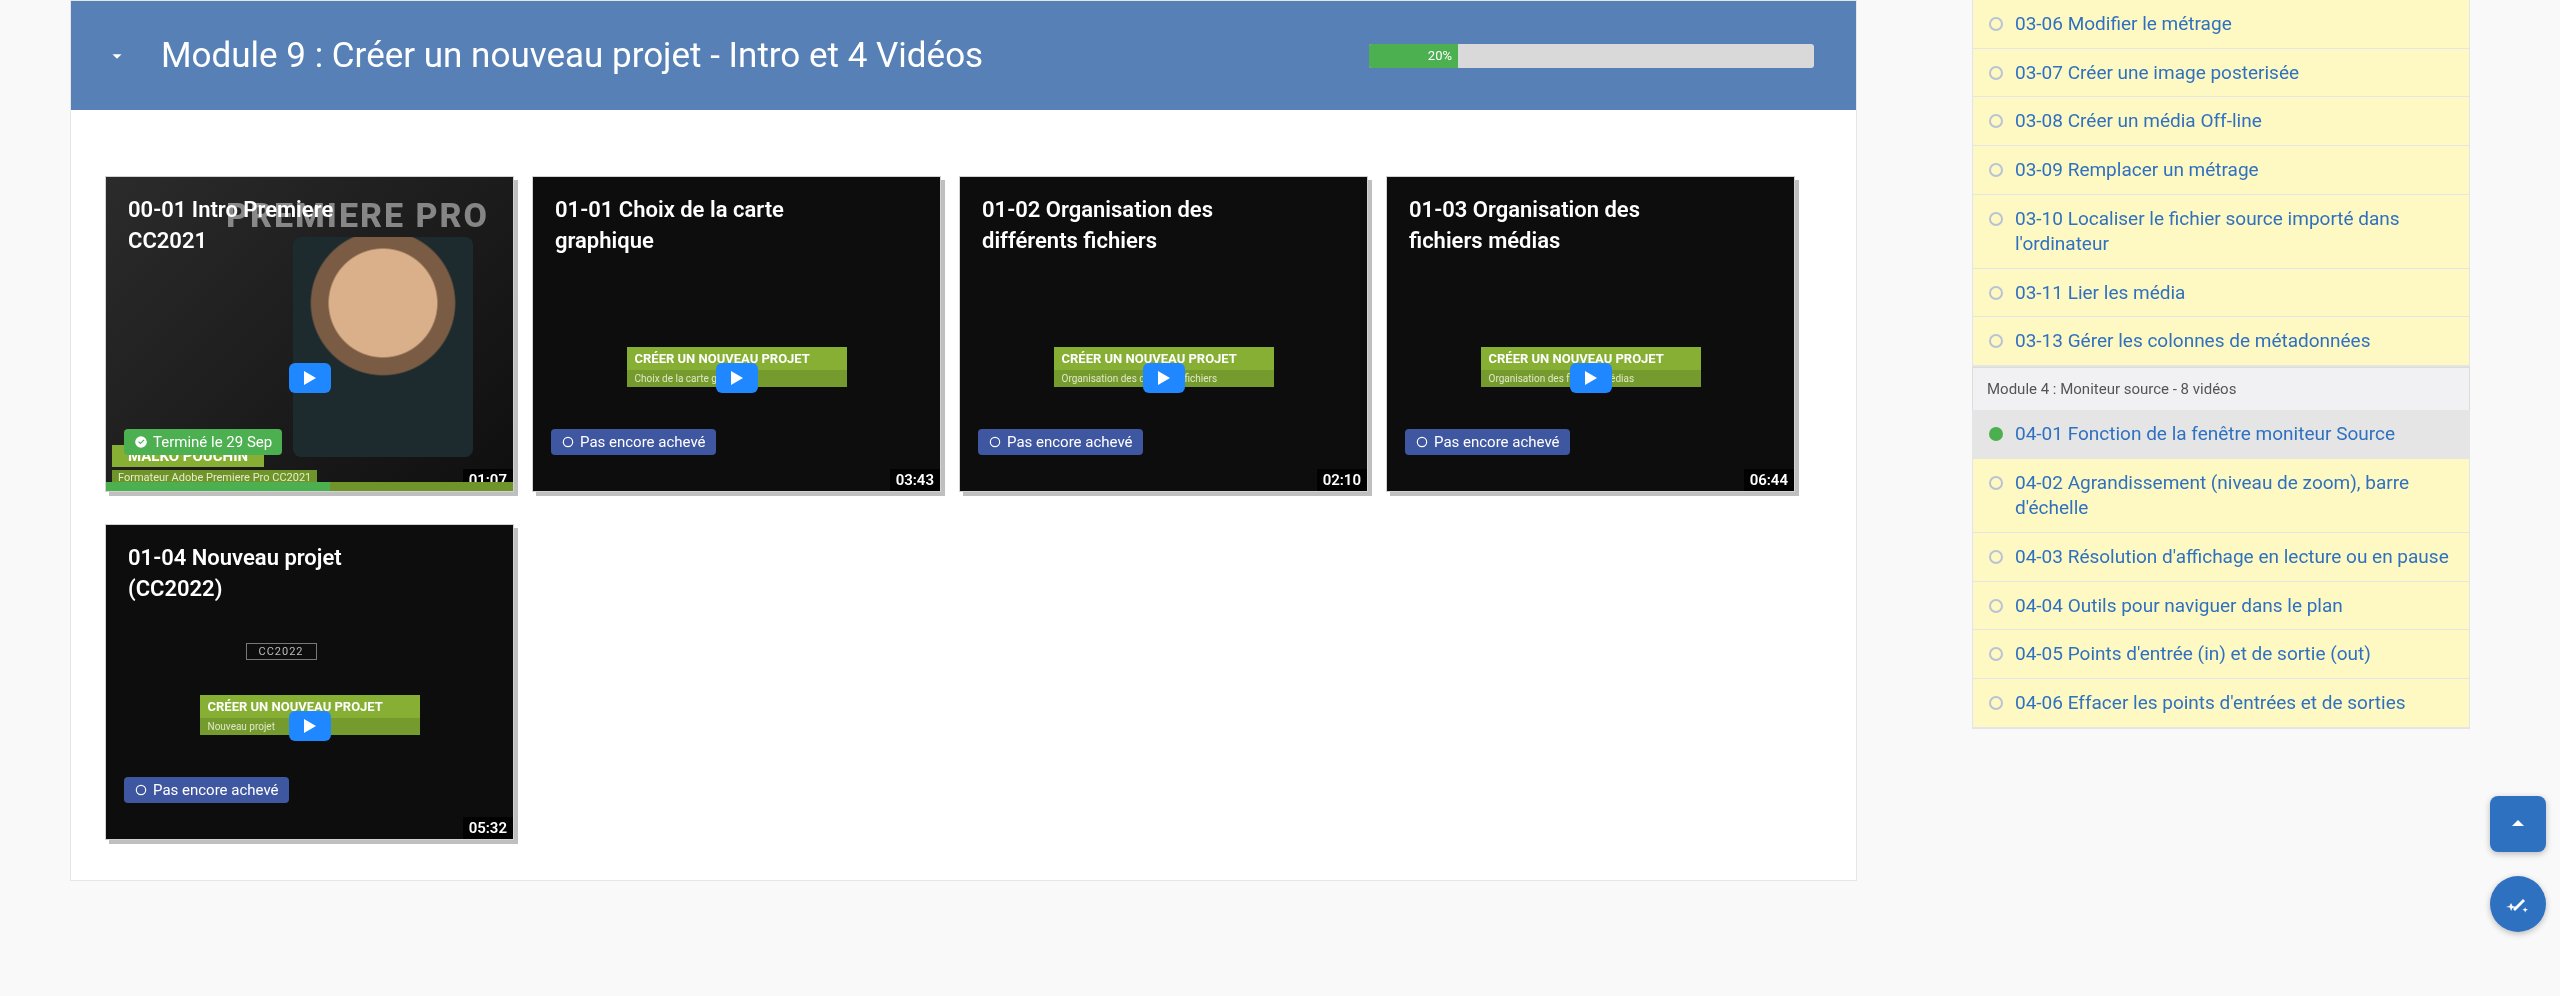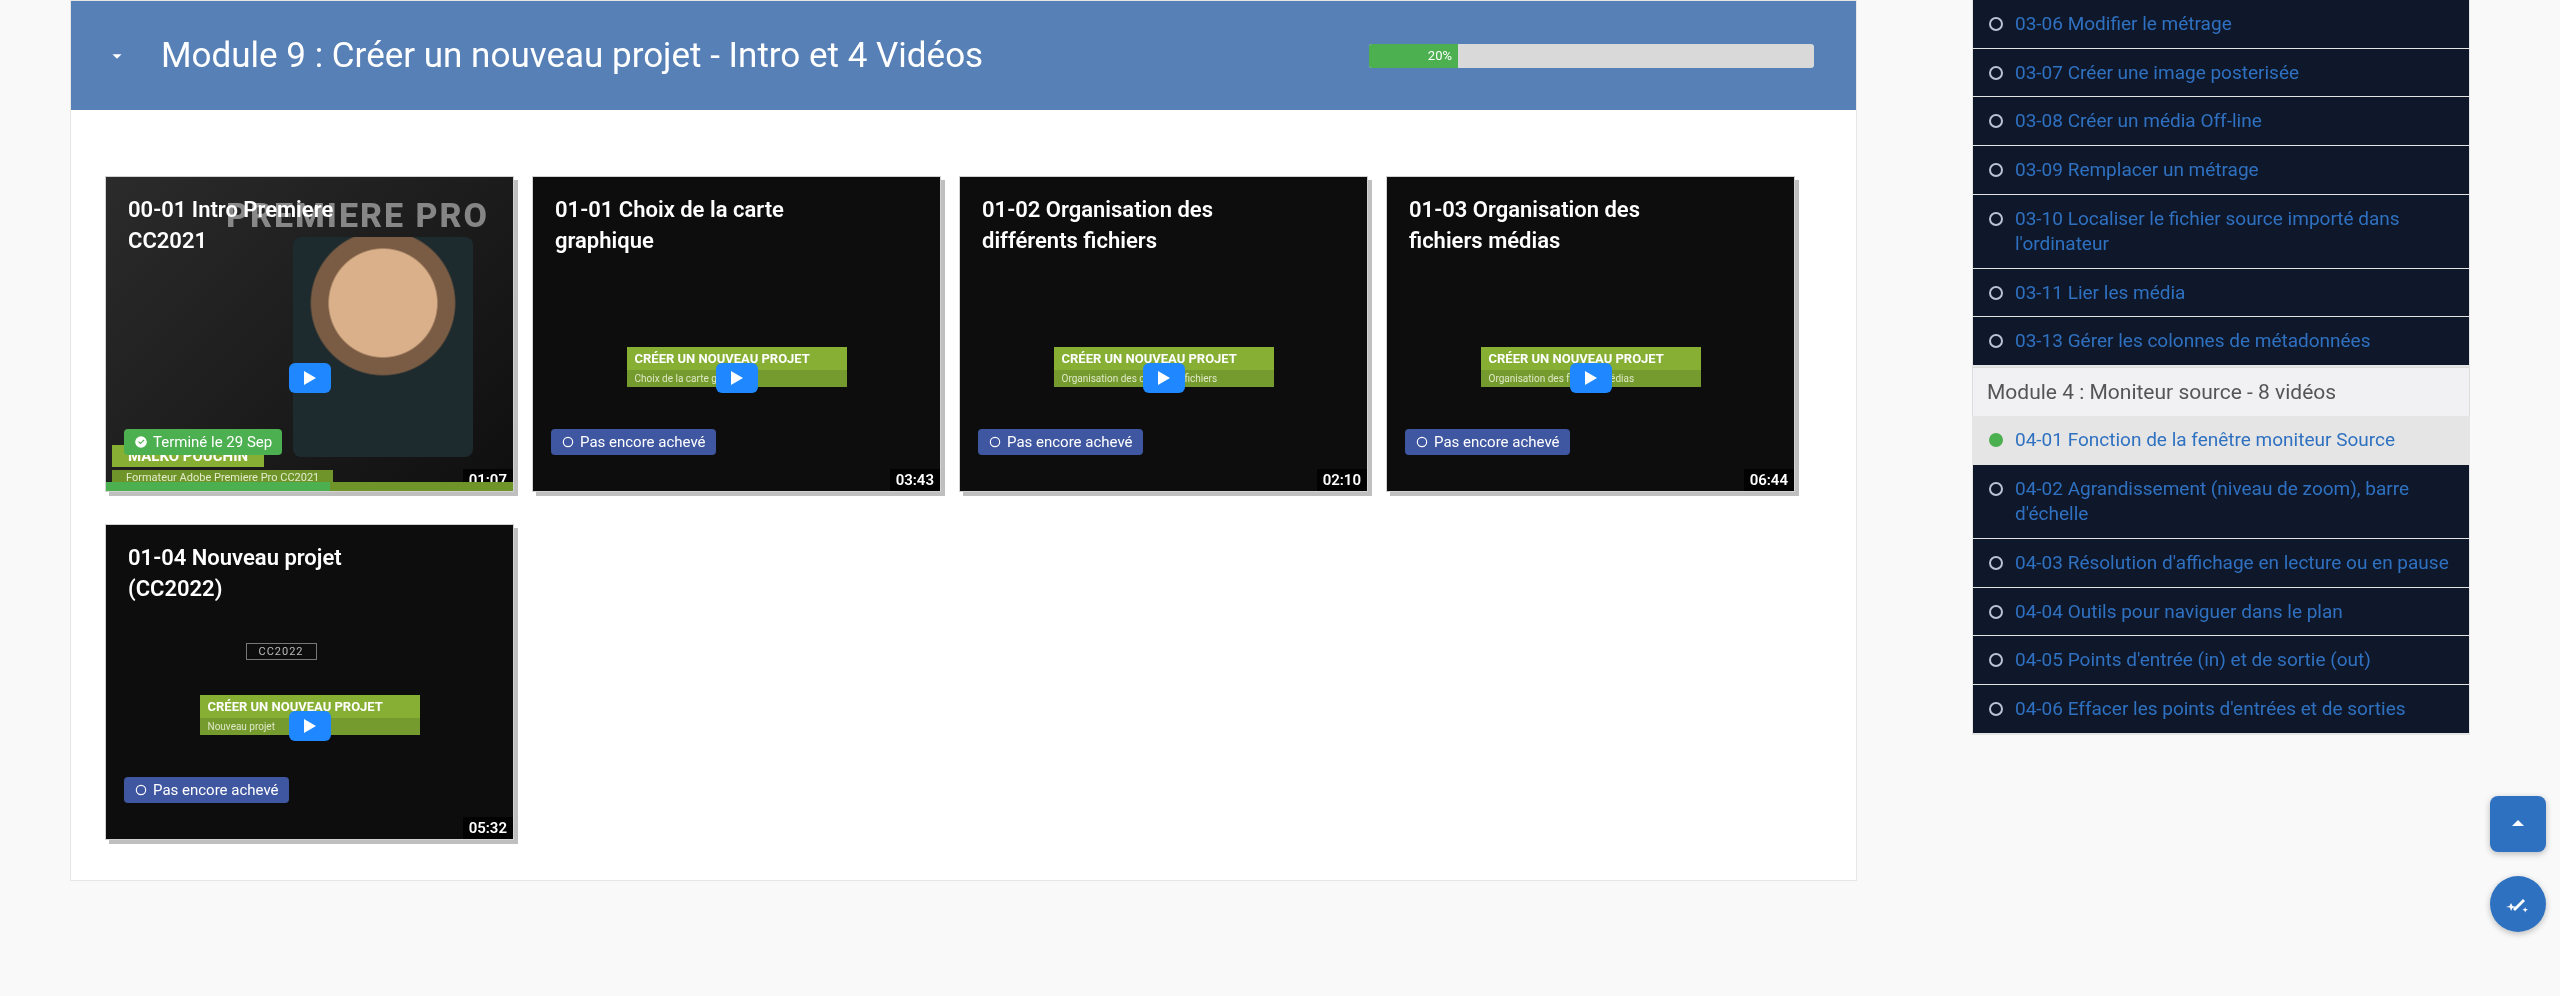--- a/index.html
+++ b/index.html
@@ -25,31 +25,31 @@
   .video-card .duration { position: absolute; bottom: 0; right: 0; background: rgba(0,0,0,0.8); color: #fff; font-size: 15px; font-weight: 600; padding: 2px 6px; z-index: 3; }
   .video-card .card-bg { position: absolute; inset: 0; background: #0d0d0d; z-index: 1; }
   .video-card .lower-third { position: absolute; bottom: 104px; left: 50%; transform: translateX(-50%); width: 220px; z-index: 2; }
   .video-card .lower-third .lt-head { background: #86af34; color: #fff; font-size: 13px; font-weight: 700; padding: 4px 8px; }
   .video-card .lower-third .lt-sub { background: #759a2d; color: #dfe9c8; font-size: 10px; padding: 3px 8px; }
   
   .video-card.intro .card-bg { background: linear-gradient(135deg,#2b2b2b,#0f0f10); }
   .video-card.intro .big-text { position: absolute; top: 18px; left: 120px; font-size: 34px; font-weight: 800; letter-spacing: 2px; color: #dcdcdc; opacity: .55; z-index:2; }
   .video-card.intro .presenter { position: absolute; right: 40px; top: 60px; width: 180px; height: 220px; background: radial-gradient(circle at 50% 30%, #d9b089 0 30%, #7a5b43 31% 40%, transparent 41%), #1d2a2e; border-radius: 8px; z-index:2; }
   .video-card.intro .name { position: absolute; left: 6px; bottom: 24px; font-size: 15px; font-weight: 700; color: #fff; background: #86af34; padding: 2px 16px; z-index:2;text-align:center; }
-  .video-card.intro .sub { position: absolute; left: 6px; bottom: 6px; font-size: 11px; color: #e3eccc; background: #6f9429; padding: 1px 14px; z-index:2; }
+  .video-card.intro .sub { position: absolute; left: 6px; bottom: 6px; font-size: 11px; color: #e3eccc; background: #6f9429; padding: 1px 6px; z-index:2; }
   .video-card.intro .progress-strip { position:absolute; bottom:0; left:0; right:0; height:9px; background:#6f9429; z-index:4; }
   .video-card.intro .progress-strip .fill { height:100%; background:#4caf50; }
   .video-card .cc2022-badge { position:absolute; top:118px; left:50%; transform:translateX(-64px); font-size:11px; color:#bbb; border:1px solid #777; padding:1px 12px; z-index:2; letter-spacing:1px; }
 
   
   .sidebar { position: absolute; right: 90px; top: 0; width: 498px; }
   .mod-section { border-bottom: 1px solid #e3e3e3; }
-  .sidebar .mod-title { background: #f1f1f3; color: #555; font-size: 21px; padding: 12px 14px; border: 1px solid #dcdcdc; border-bottom: none; }
+  .sidebar .mod-title { background: #f1f1f3; color: #555; font-size: 15px; padding: 12px 14px; border: 1px solid #dcdcdc; border-bottom: none; }
   .sidebar ul { list-style: none; }
-  .sidebar li { border: 1px solid #e5e5e5; border-top: none; padding: 11px 14px 11px 16px; display: flex; align-items: flex-start; background: #0f172a; cursor: pointer; }
+  .sidebar li { border: 1px solid #e5e5e5; border-top: none; padding: 11px 14px 11px 16px; display: flex; align-items: flex-start; background: #fef9c3; cursor: pointer; }
   .sidebar li .bullet { width: 14px; height: 14px; border: 2px solid #b8c3d4; border-radius: 50%; margin-right: 12px; margin-top: 6px; flex-shrink: 0; }
   .sidebar li .bullet.filled { background: #4caf50; border-color: #4caf50; }
   .sidebar li .label { color: #2f71c1; font-size: 19px; line-height: 1.35; }
   .sidebar li.active { background: #e5e5e5; }
 
   
   .fab { position: fixed; right: 14px; width: 56px; height: 56px; border-radius: 28px; display: flex; align-items: center; justify-content: center; color: #fff; cursor: pointer; box-shadow: 0 2px 6px rgba(0,0,0,.25); }
   .fab.up { top: 796px; border-radius: 8px; background: #2f71c1; }
   .fab.wand { top: 876px; background: #2f71c1; }
   .fab svg { width: 24px; height: 24px; fill: #fff; }

